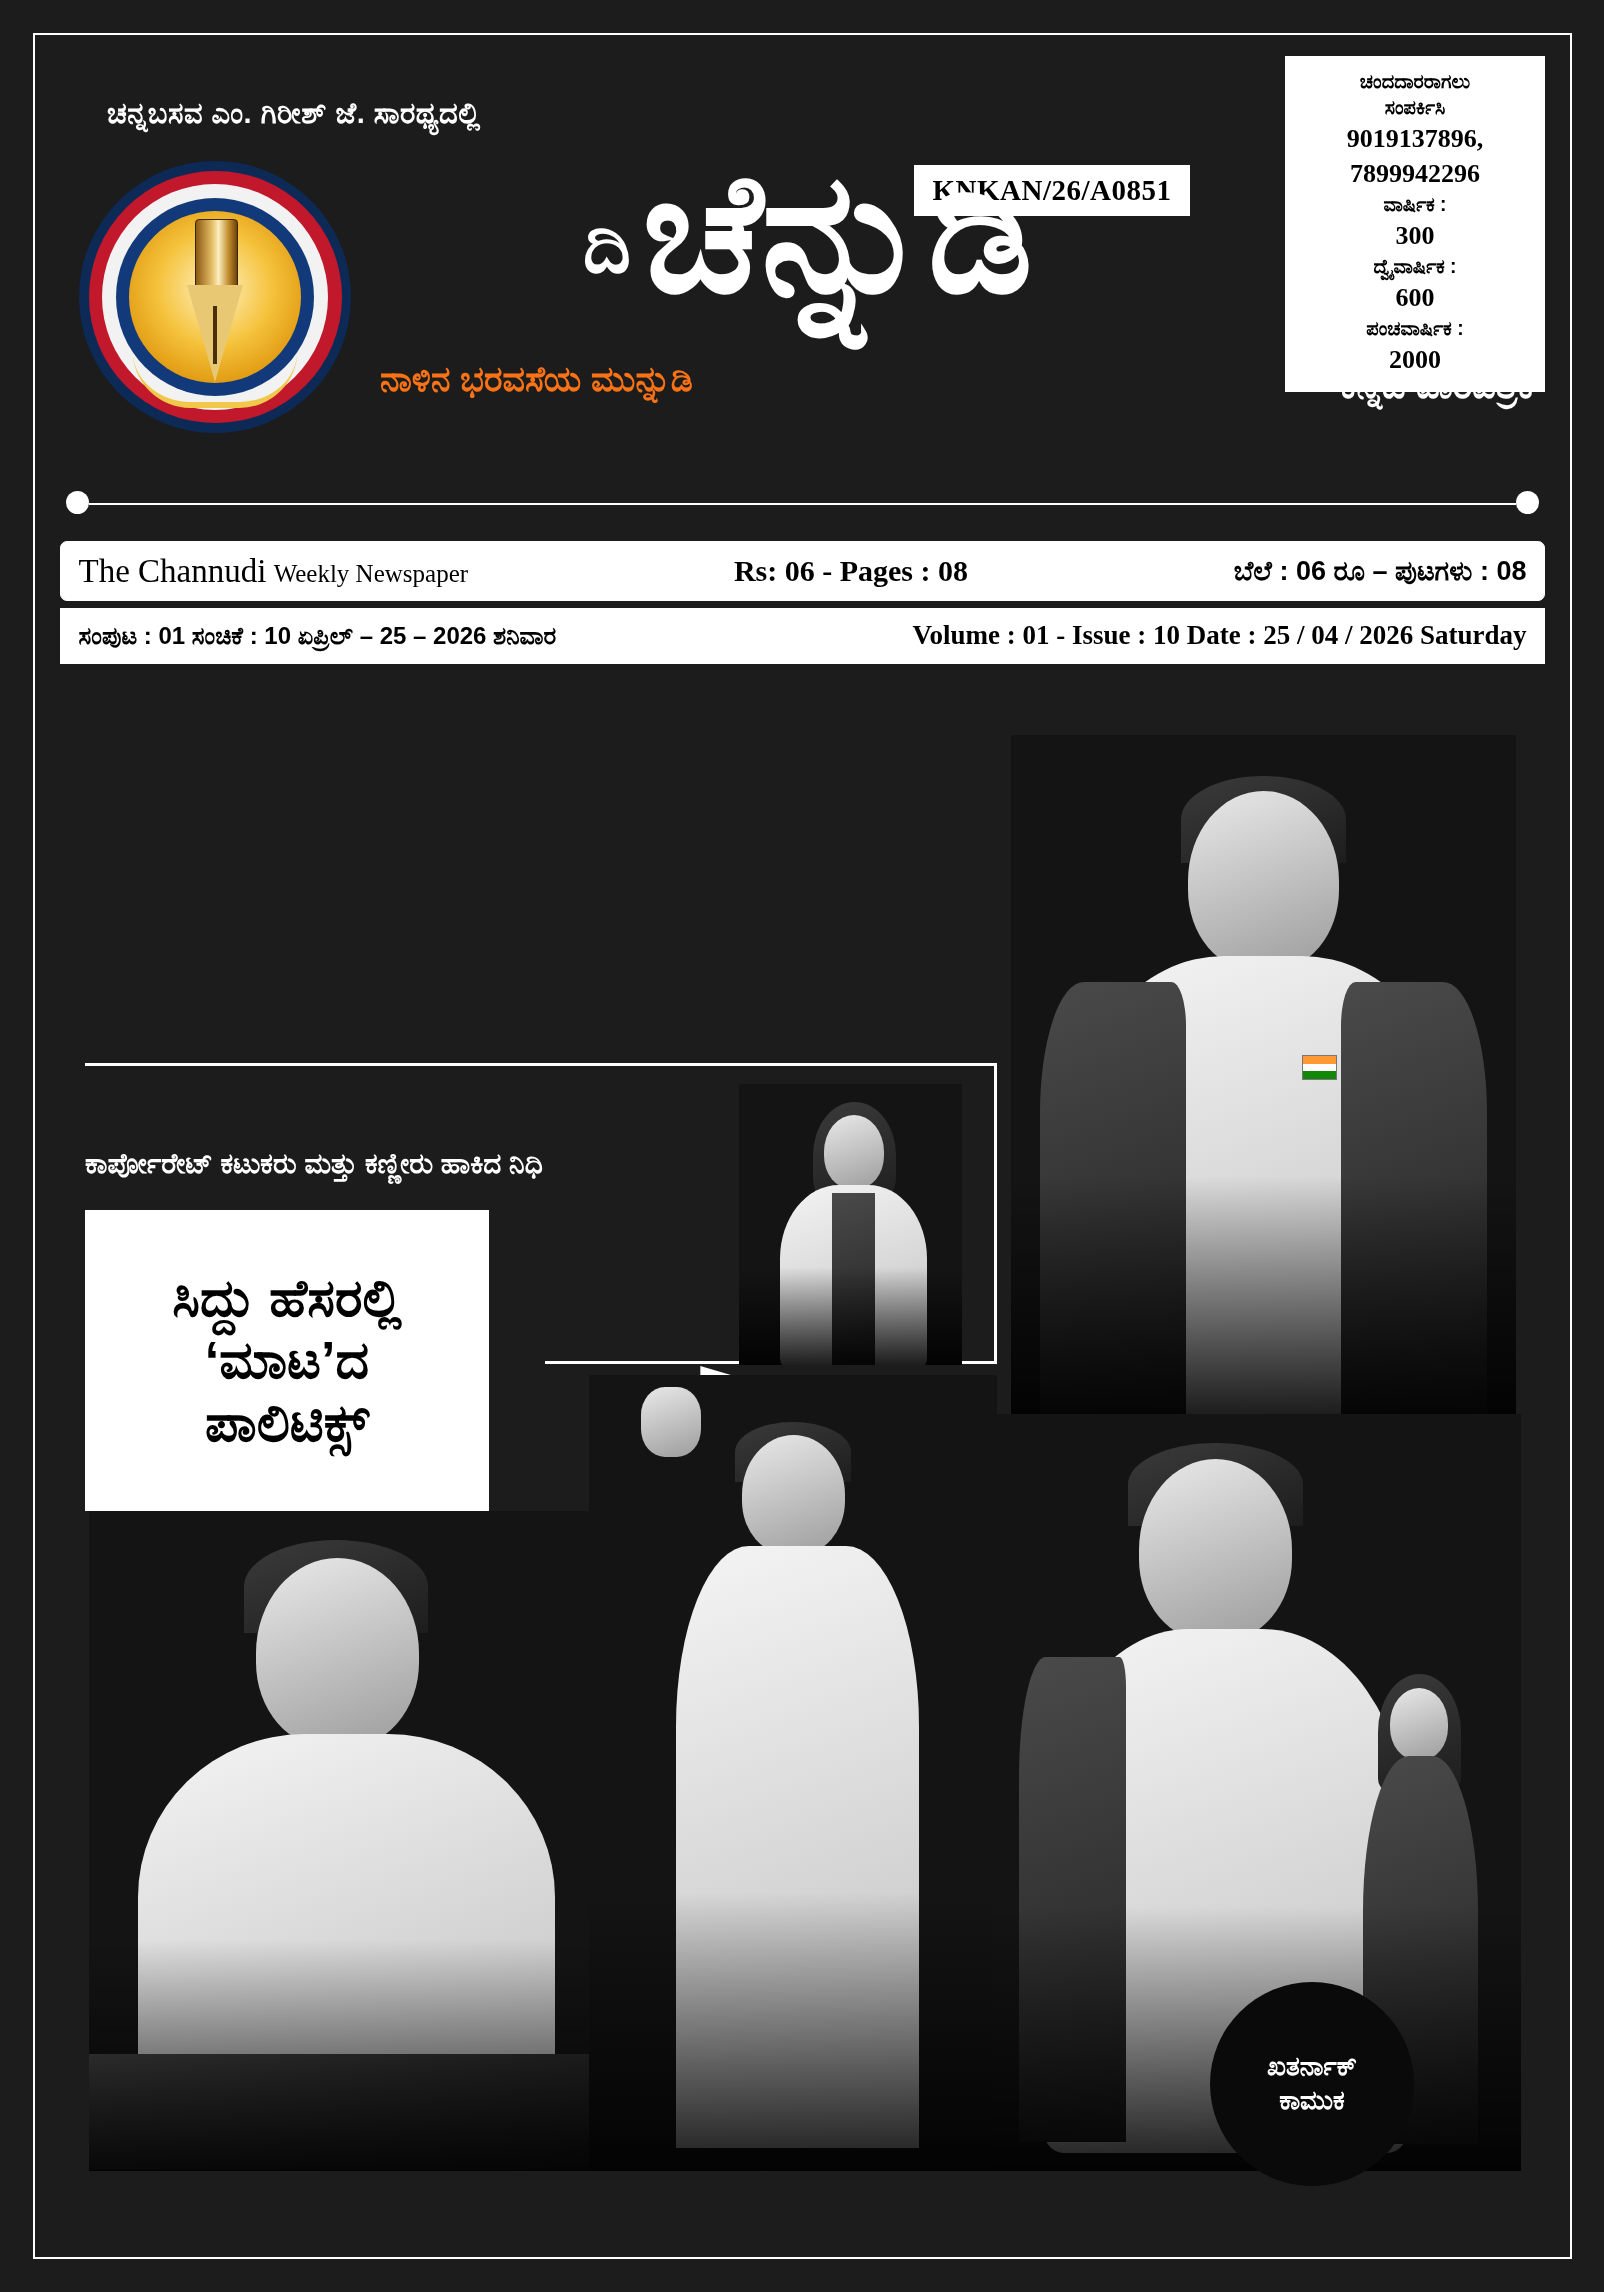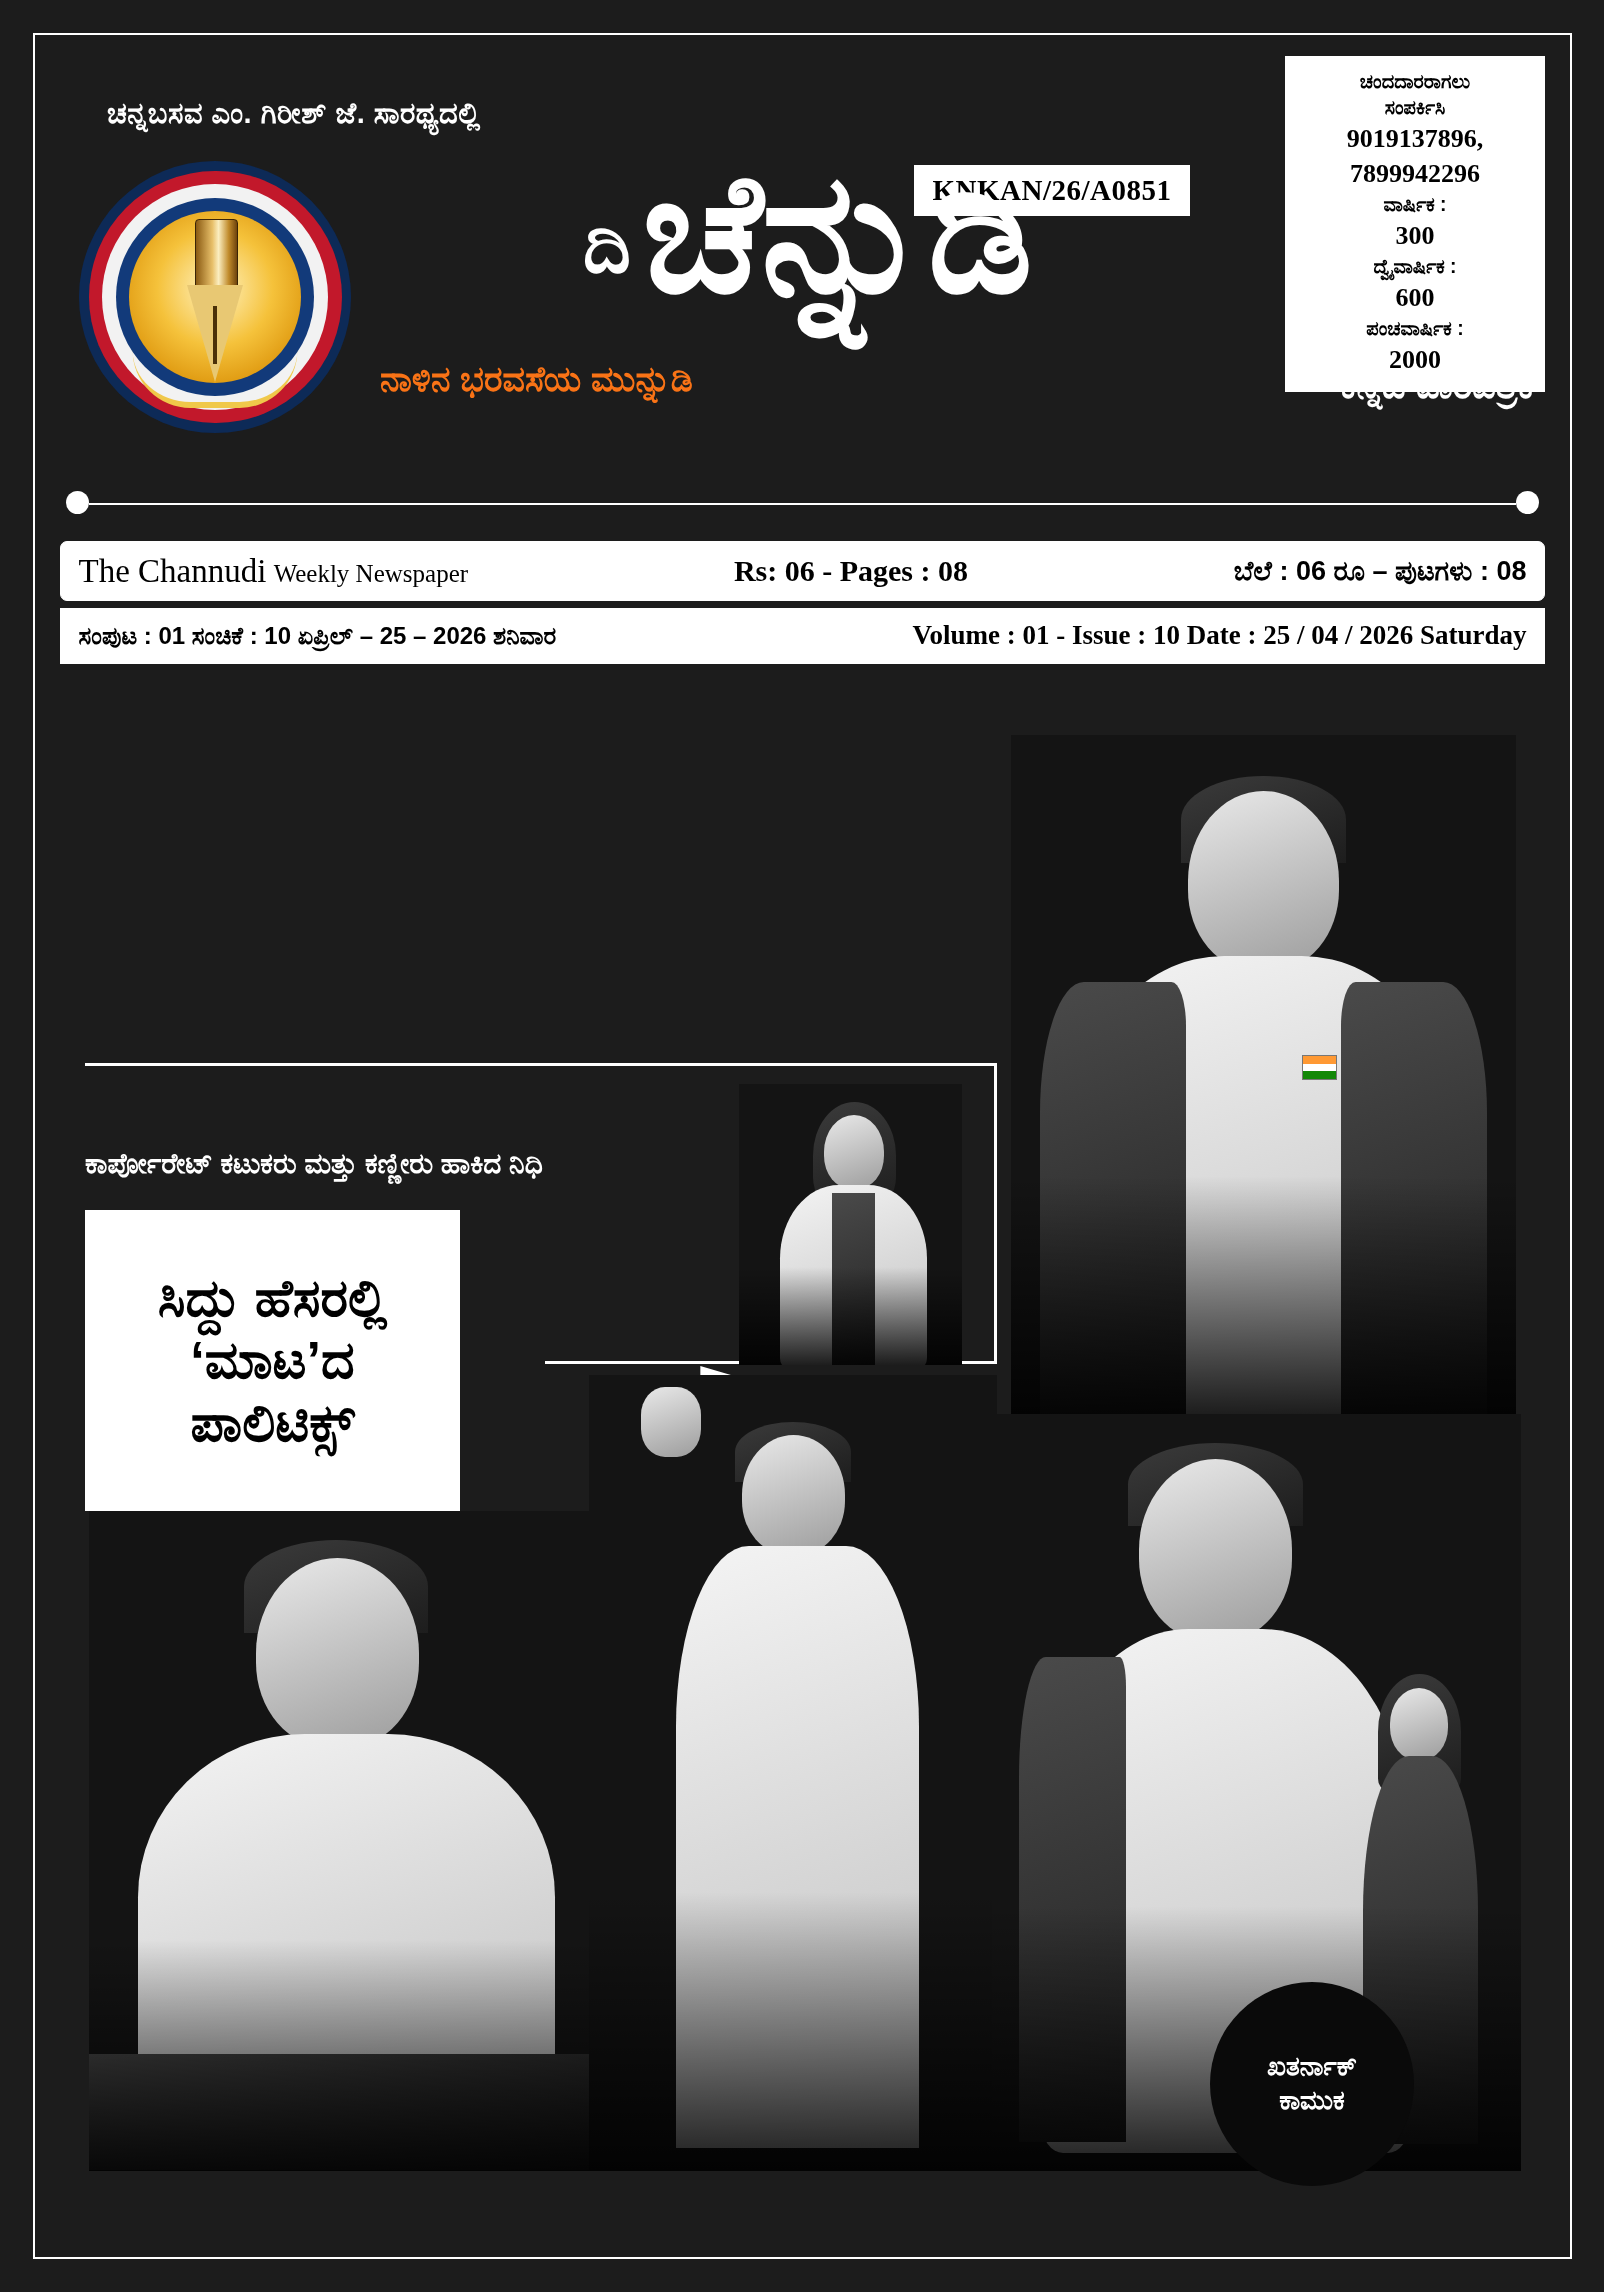--- a/index.html
+++ b/index.html
@@ -348,21 +348,21 @@
     color: #fff;
     font-size: 28px;
     font-weight: bold;
     text-align: center;
   }
 
   .white-box {
     position: absolute;
     left: 25px;
     top: 514px;
-    width: 375px;
+    width: 404px;
     height: 301px;
     background: #fff;
     color: #000;
     display: flex;
     flex-direction: column;
     align-items: center;
     justify-content: center;
     text-align: center;
     line-height: 1.2;
   }

